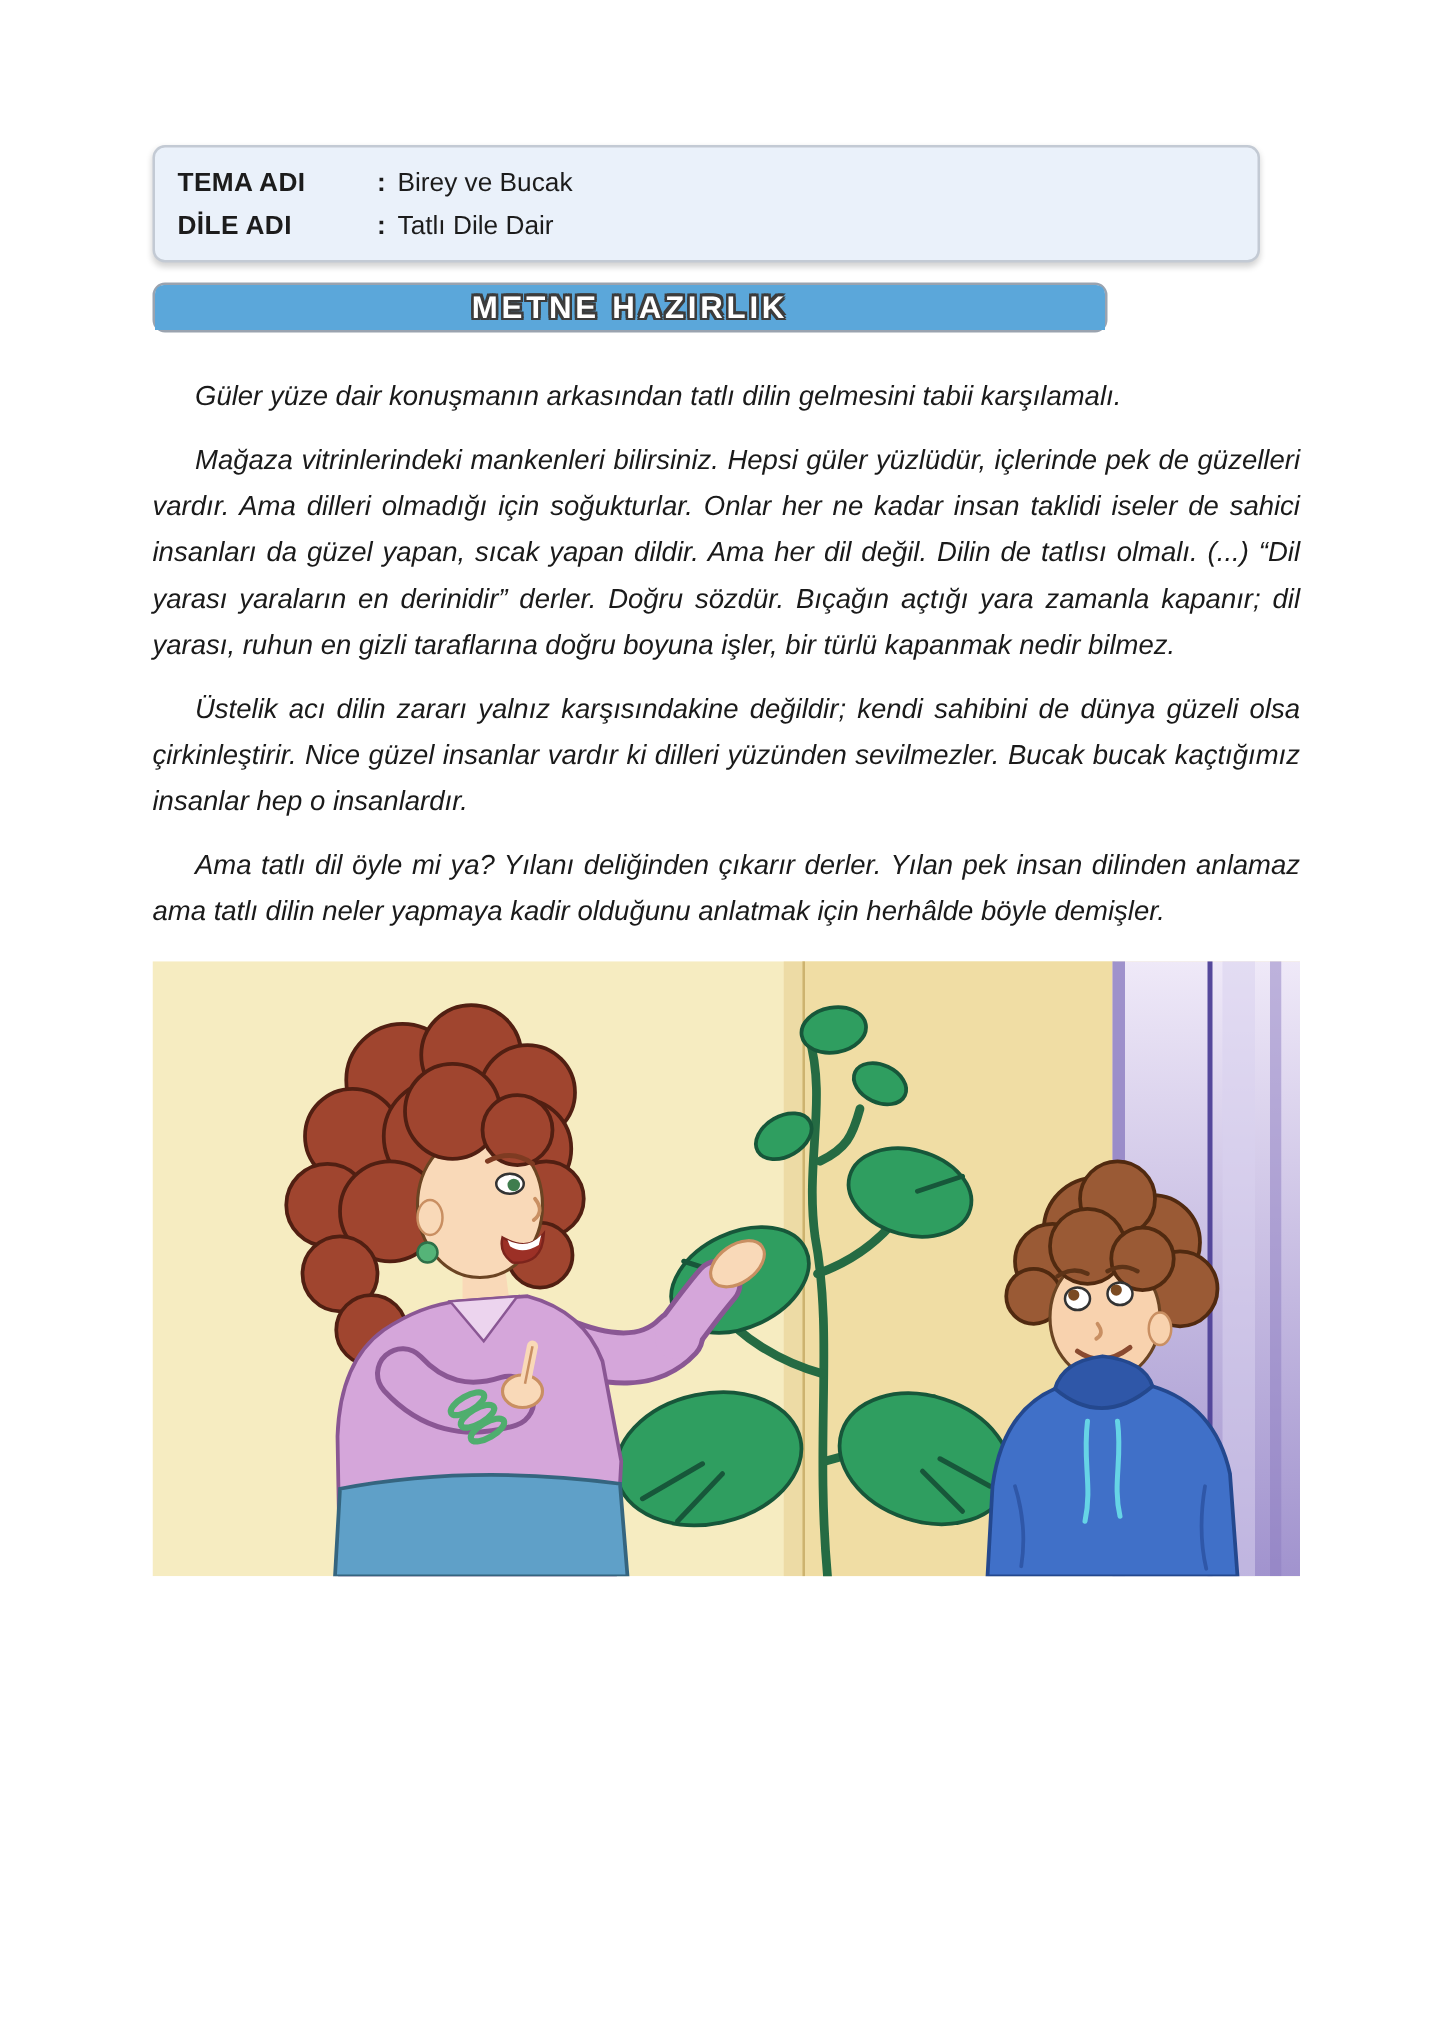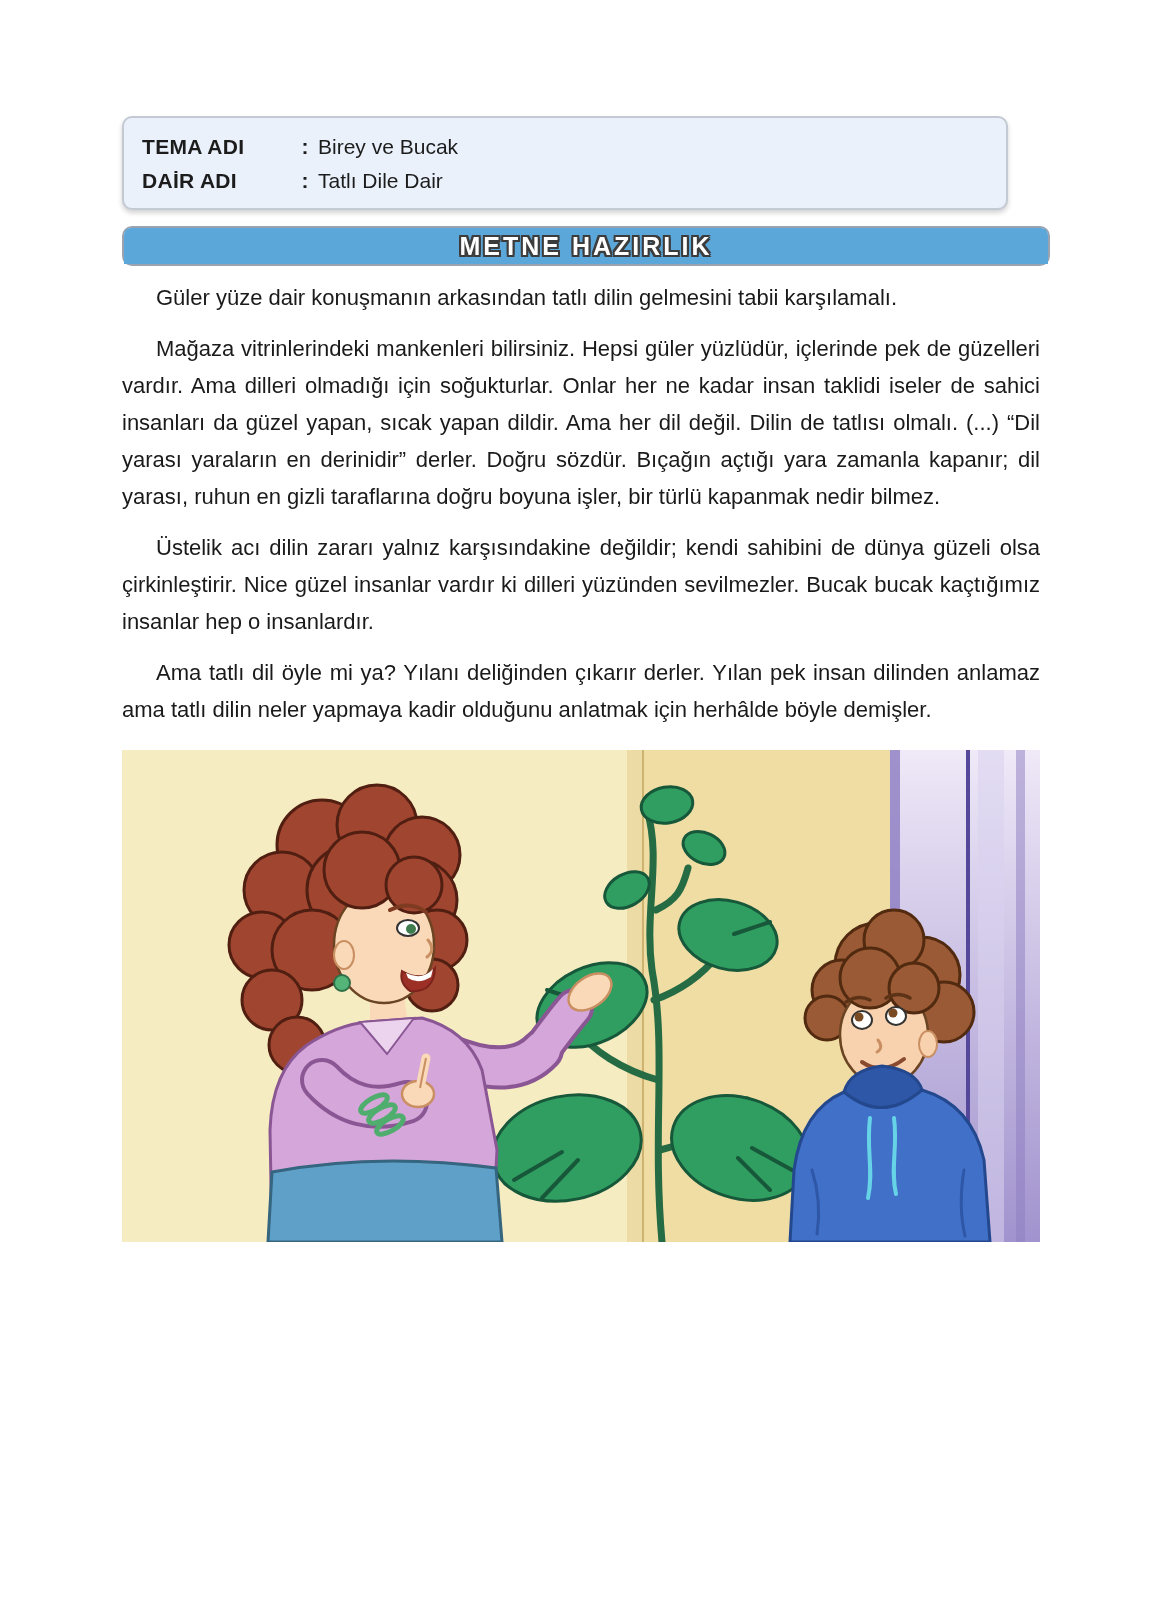--- a/index.html
+++ b/index.html
@@ -24,21 +24,21 @@
     padding:12px 18px 10px 18px;
   }
   .title-row{display:flex;align-items:center;font-size:21px;line-height:34px;color:#1c1c1c;}
   .title-row .lbl{font-weight:bold;width:150px;letter-spacing:.3px;}
   .title-row .sep{font-weight:bold;width:26px;text-align:center;}
   .title-row .val{font-weight:400;}
 
   
   .prep-box{
     position:relative;
-    width:928px;box-sizing:border-box;
+    width:764px;box-sizing:border-box;
     background:#ffffff;
     border:2px solid #9aa3af;
     border-radius:10px;
     margin-top:16px;
   }
   .prep-box::before{
     content:"";
     position:absolute;z-index:-1;
     left:-11px;top:10px;
     width:100%;height:100%;
@@ -62,21 +62,21 @@
     padding:8px 14px 12px 12px;
   }
 
   
   .reading-title{
     margin-top:36px;
     text-align:center;
     color:#e73a67;
     font-size:33px;font-weight:bold;letter-spacing:1px;
   }
-  .body-text{margin-top:13px;}
+  .body-text{margin-top:32px;font-style:italic;}
   .body-text p{
     margin:0 0 14px 0;
     font-size:22px;line-height:37px;
     color:#1a1a1a;
     text-align:justify;
     text-indent:34px;
   }
 
   
   .illustration{
@@ -98,21 +98,21 @@
 <div class="page">
   <div class="content">
 
     <div class="title-box">
       <div class="title-row">
         <span class="lbl">TEMA ADI</span>
         <span class="sep">:</span>
         <span class="val">Birey ve Bucak</span>
       </div>
       <div class="title-row">
-        <span class="lbl">DAİR ADI</span>
+        <span class="lbl">DİLE ADI</span>
         <span class="sep">:</span>
         <span class="val">Tatlı Dile Dair</span>
       </div>
     </div>
 
     <div class="prep-box">
       <div class="prep-header">METNE HAZIRLIK</div>
     </div>
 
 

